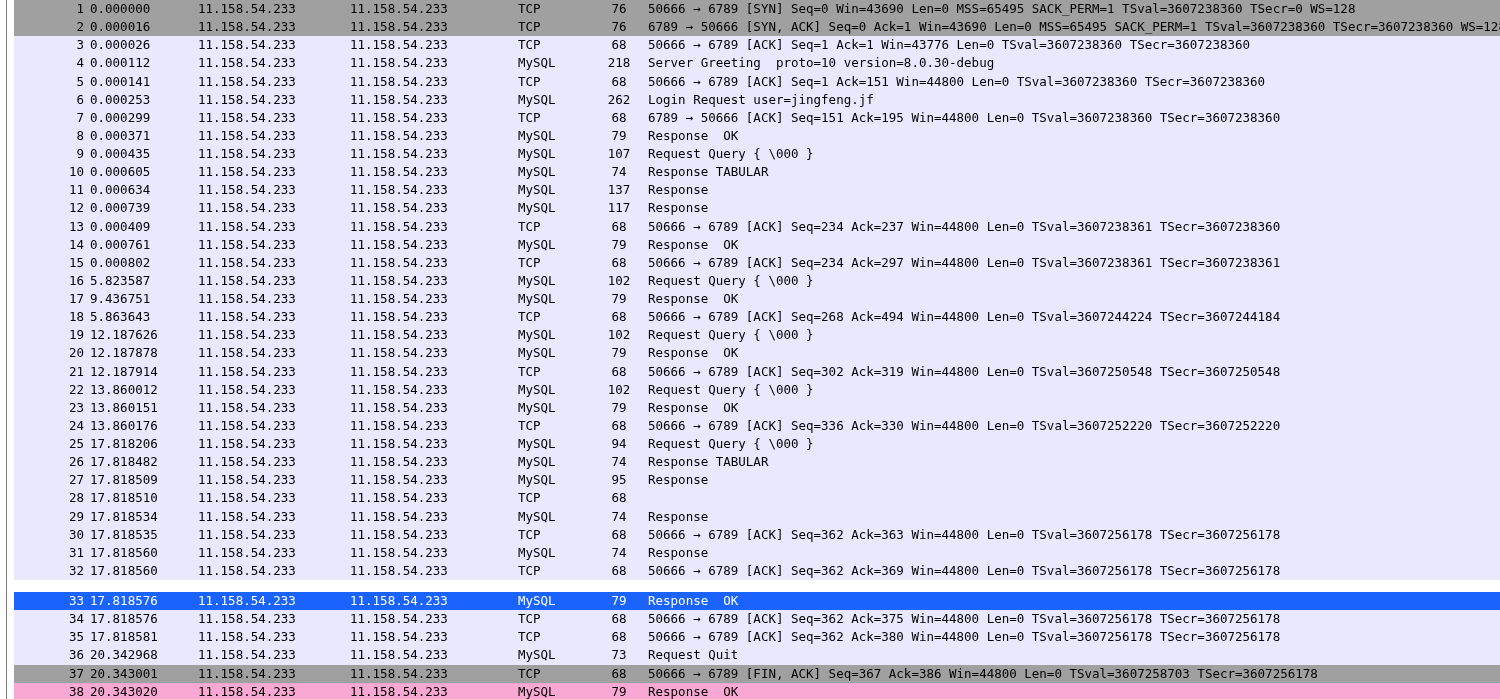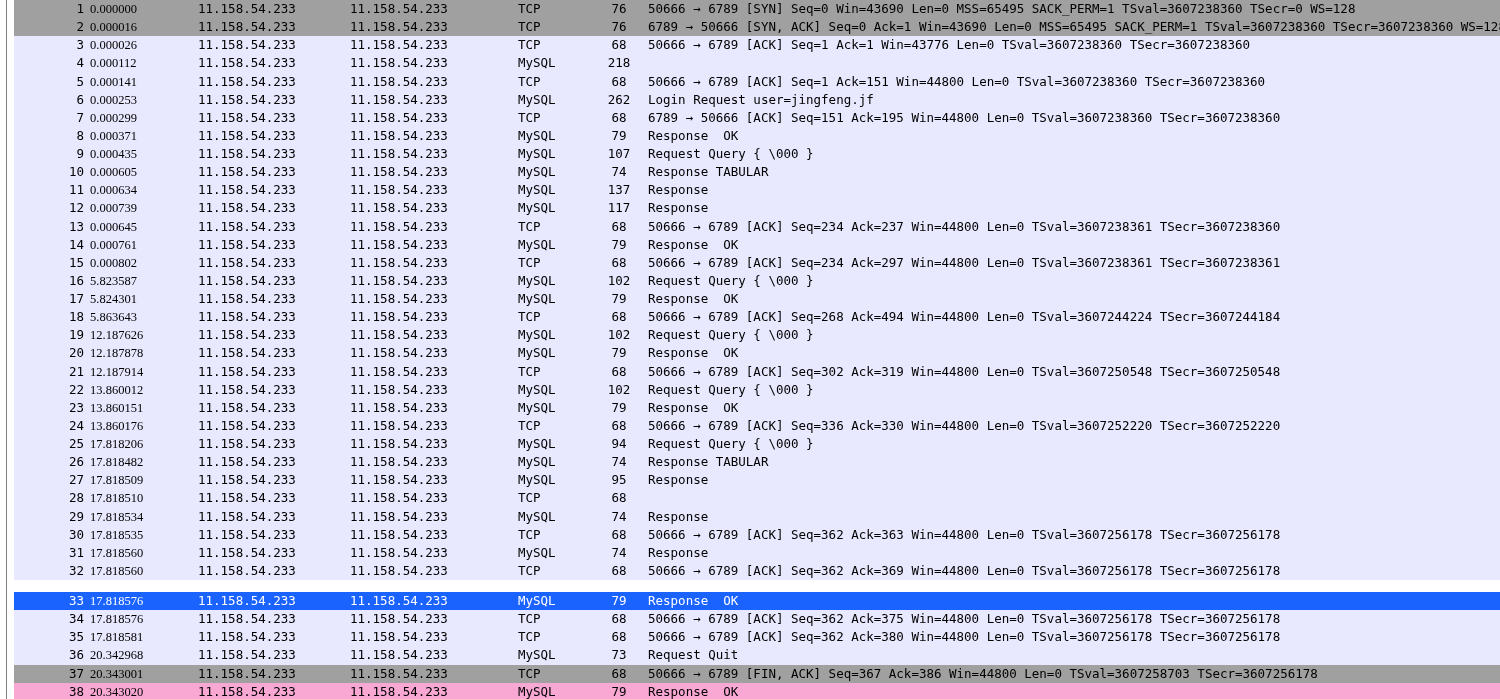--- a/index.html
+++ b/index.html
@@ -1,19 +1,19 @@
 <!DOCTYPE html>
 <html><head>
 <meta charset="utf-8">
 <style>
   html,body{margin:0;padding:0;background:#fff;font-family:"Menlo","DejaVu Sans Mono","Consolas",monospace;font-size:12.5px;color:#000;line-height:1.45;}
   .packet-list{width:1500px;}
   .row{display:flex;white-space:pre;cursor:default;}
   .c-no{width:70px;text-align:right;padding-right:6px;}
-  .c-time{width:108px;font-family:Liberation Serif, serif;}
+  .c-time{width:108px;}
   .c-src{width:152px;}
   .c-dst{width:168px;}
   .c-proto{width:80px;}
   .c-len{width:42px;text-align:center;padding-right:4px;}
   .c-info{flex:1;padding-left:4px;overflow:hidden;text-overflow:clip;}
   .cls-default{background:#e8e8ff;}
   .cls-syn{background:#a0a0a0;}
   .cls-fin{background:#a0a0a0;}
   .cls-rst{background:#c6e6ff;}
   .cls-final{background:#f9a8d4;}
@@ -29,34 +29,34 @@
 <div class="packet-list">
   <div class="wrap">
     <div class="gutter">
       <div class="gutter-line"></div>
       <div class="gutter-bot"></div>
     </div>
     <div id="rows">
         <div class="row cls-syn"><div class="c-no">1</div><div class="c-time">0.000000</div><div class="c-src">11.158.54.233</div><div class="c-dst">11.158.54.233</div><div class="c-proto">TCP</div><div class="c-len">76</div><div class="c-info">50666 → 6789 [SYN] Seq=0 Win=43690 Len=0 MSS=65495 SACK_PERM=1 TSval=3607238360 TSecr=0 WS=128</div></div>
         <div class="row cls-syn"><div class="c-no">2</div><div class="c-time">0.000016</div><div class="c-src">11.158.54.233</div><div class="c-dst">11.158.54.233</div><div class="c-proto">TCP</div><div class="c-len">76</div><div class="c-info">6789 → 50666 [SYN, ACK] Seq=0 Ack=1 Win=43690 Len=0 MSS=65495 SACK_PERM=1 TSval=3607238360 TSecr=3607238360 WS=128</div></div>
         <div class="row cls-default"><div class="c-no">3</div><div class="c-time">0.000026</div><div class="c-src">11.158.54.233</div><div class="c-dst">11.158.54.233</div><div class="c-proto">TCP</div><div class="c-len">68</div><div class="c-info">50666 → 6789 [ACK] Seq=1 Ack=1 Win=43776 Len=0 TSval=3607238360 TSecr=3607238360</div></div>
-        <div class="row cls-default"><div class="c-no">4</div><div class="c-time">0.000112</div><div class="c-src">11.158.54.233</div><div class="c-dst">11.158.54.233</div><div class="c-proto">MySQL</div><div class="c-len">218</div></div>
+        <div class="row cls-default"><div class="c-no">4</div><div class="c-time">0.000112</div><div class="c-src">11.158.54.233</div><div class="c-dst">11.158.54.233</div><div class="c-proto">MySQL</div><div class="c-len">218</div><div class="c-info">Server Greeting  proto=10 version=8.0.30-debug</div></div>
         <div class="row cls-default"><div class="c-no">5</div><div class="c-time">0.000141</div><div class="c-src">11.158.54.233</div><div class="c-dst">11.158.54.233</div><div class="c-proto">TCP</div><div class="c-len">68</div><div class="c-info">50666 → 6789 [ACK] Seq=1 Ack=151 Win=44800 Len=0 TSval=3607238360 TSecr=3607238360</div></div>
         <div class="row cls-default"><div class="c-no">6</div><div class="c-time">0.000253</div><div class="c-src">11.158.54.233</div><div class="c-dst">11.158.54.233</div><div class="c-proto">MySQL</div><div class="c-len">262</div><div class="c-info">Login Request user=jingfeng.jf</div></div>
         <div class="row cls-default"><div class="c-no">7</div><div class="c-time">0.000299</div><div class="c-src">11.158.54.233</div><div class="c-dst">11.158.54.233</div><div class="c-proto">TCP</div><div class="c-len">68</div><div class="c-info">6789 → 50666 [ACK] Seq=151 Ack=195 Win=44800 Len=0 TSval=3607238360 TSecr=3607238360</div></div>
         <div class="row cls-default"><div class="c-no">8</div><div class="c-time">0.000371</div><div class="c-src">11.158.54.233</div><div class="c-dst">11.158.54.233</div><div class="c-proto">MySQL</div><div class="c-len">79</div><div class="c-info">Response  OK</div></div>
         <div class="row cls-default"><div class="c-no">9</div><div class="c-time">0.000435</div><div class="c-src">11.158.54.233</div><div class="c-dst">11.158.54.233</div><div class="c-proto">MySQL</div><div class="c-len">107</div><div class="c-info">Request Query { \000 }</div></div>
         <div class="row cls-default"><div class="c-no">10</div><div class="c-time">0.000605</div><div class="c-src">11.158.54.233</div><div class="c-dst">11.158.54.233</div><div class="c-proto">MySQL</div><div class="c-len">74</div><div class="c-info">Response TABULAR</div></div>
         <div class="row cls-default"><div class="c-no">11</div><div class="c-time">0.000634</div><div class="c-src">11.158.54.233</div><div class="c-dst">11.158.54.233</div><div class="c-proto">MySQL</div><div class="c-len">137</div><div class="c-info">Response</div></div>
         <div class="row cls-default"><div class="c-no">12</div><div class="c-time">0.000739</div><div class="c-src">11.158.54.233</div><div class="c-dst">11.158.54.233</div><div class="c-proto">MySQL</div><div class="c-len">117</div><div class="c-info">Response</div></div>
-        <div class="row cls-default"><div class="c-no">13</div><div class="c-time">0.000645</div><div class="c-src">11.158.54.233</div><div class="c-dst">11.158.54.233</div><div class="c-proto">TCP</div><div class="c-len">68</div><div class="c-info">50666 → 6789 [ACK] Seq=234 Ack=237 Win=44800 Len=0 TSval=3607238361 TSecr=3607238360</div></div>
+        <div class="row cls-default"><div class="c-no">13</div><div class="c-time">0.000409</div><div class="c-src">11.158.54.233</div><div class="c-dst">11.158.54.233</div><div class="c-proto">TCP</div><div class="c-len">68</div><div class="c-info">50666 → 6789 [ACK] Seq=234 Ack=237 Win=44800 Len=0 TSval=3607238361 TSecr=3607238360</div></div>
         <div class="row cls-default"><div class="c-no">14</div><div class="c-time">0.000761</div><div class="c-src">11.158.54.233</div><div class="c-dst">11.158.54.233</div><div class="c-proto">MySQL</div><div class="c-len">79</div><div class="c-info">Response  OK</div></div>
         <div class="row cls-default"><div class="c-no">15</div><div class="c-time">0.000802</div><div class="c-src">11.158.54.233</div><div class="c-dst">11.158.54.233</div><div class="c-proto">TCP</div><div class="c-len">68</div><div class="c-info">50666 → 6789 [ACK] Seq=234 Ack=297 Win=44800 Len=0 TSval=3607238361 TSecr=3607238361</div></div>
         <div class="row cls-default"><div class="c-no">16</div><div class="c-time">5.823587</div><div class="c-src">11.158.54.233</div><div class="c-dst">11.158.54.233</div><div class="c-proto">MySQL</div><div class="c-len">102</div><div class="c-info">Request Query { \000 }</div></div>
-        <div class="row cls-default"><div class="c-no">17</div><div class="c-time">5.824301</div><div class="c-src">11.158.54.233</div><div class="c-dst">11.158.54.233</div><div class="c-proto">MySQL</div><div class="c-len">79</div><div class="c-info">Response  OK</div></div>
+        <div class="row cls-default"><div class="c-no">17</div><div class="c-time">9.436751</div><div class="c-src">11.158.54.233</div><div class="c-dst">11.158.54.233</div><div class="c-proto">MySQL</div><div class="c-len">79</div><div class="c-info">Response  OK</div></div>
         <div class="row cls-default"><div class="c-no">18</div><div class="c-time">5.863643</div><div class="c-src">11.158.54.233</div><div class="c-dst">11.158.54.233</div><div class="c-proto">TCP</div><div class="c-len">68</div><div class="c-info">50666 → 6789 [ACK] Seq=268 Ack=494 Win=44800 Len=0 TSval=3607244224 TSecr=3607244184</div></div>
         <div class="row cls-default"><div class="c-no">19</div><div class="c-time">12.187626</div><div class="c-src">11.158.54.233</div><div class="c-dst">11.158.54.233</div><div class="c-proto">MySQL</div><div class="c-len">102</div><div class="c-info">Request Query { \000 }</div></div>
         <div class="row cls-default"><div class="c-no">20</div><div class="c-time">12.187878</div><div class="c-src">11.158.54.233</div><div class="c-dst">11.158.54.233</div><div class="c-proto">MySQL</div><div class="c-len">79</div><div class="c-info">Response  OK</div></div>
         <div class="row cls-default"><div class="c-no">21</div><div class="c-time">12.187914</div><div class="c-src">11.158.54.233</div><div class="c-dst">11.158.54.233</div><div class="c-proto">TCP</div><div class="c-len">68</div><div class="c-info">50666 → 6789 [ACK] Seq=302 Ack=319 Win=44800 Len=0 TSval=3607250548 TSecr=3607250548</div></div>
         <div class="row cls-default"><div class="c-no">22</div><div class="c-time">13.860012</div><div class="c-src">11.158.54.233</div><div class="c-dst">11.158.54.233</div><div class="c-proto">MySQL</div><div class="c-len">102</div><div class="c-info">Request Query { \000 }</div></div>
         <div class="row cls-default"><div class="c-no">23</div><div class="c-time">13.860151</div><div class="c-src">11.158.54.233</div><div class="c-dst">11.158.54.233</div><div class="c-proto">MySQL</div><div class="c-len">79</div><div class="c-info">Response  OK</div></div>
         <div class="row cls-default"><div class="c-no">24</div><div class="c-time">13.860176</div><div class="c-src">11.158.54.233</div><div class="c-dst">11.158.54.233</div><div class="c-proto">TCP</div><div class="c-len">68</div><div class="c-info">50666 → 6789 [ACK] Seq=336 Ack=330 Win=44800 Len=0 TSval=3607252220 TSecr=3607252220</div></div>
         <div class="row cls-default"><div class="c-no">25</div><div class="c-time">17.818206</div><div class="c-src">11.158.54.233</div><div class="c-dst">11.158.54.233</div><div class="c-proto">MySQL</div><div class="c-len">94</div><div class="c-info">Request Query { \000 }</div></div>
         <div class="row cls-default"><div class="c-no">26</div><div class="c-time">17.818482</div><div class="c-src">11.158.54.233</div><div class="c-dst">11.158.54.233</div><div class="c-proto">MySQL</div><div class="c-len">74</div><div class="c-info">Response TABULAR</div></div>
         <div class="row cls-default"><div class="c-no">27</div><div class="c-time">17.818509</div><div class="c-src">11.158.54.233</div><div class="c-dst">11.158.54.233</div><div class="c-proto">MySQL</div><div class="c-len">95</div><div class="c-info">Response</div></div>

